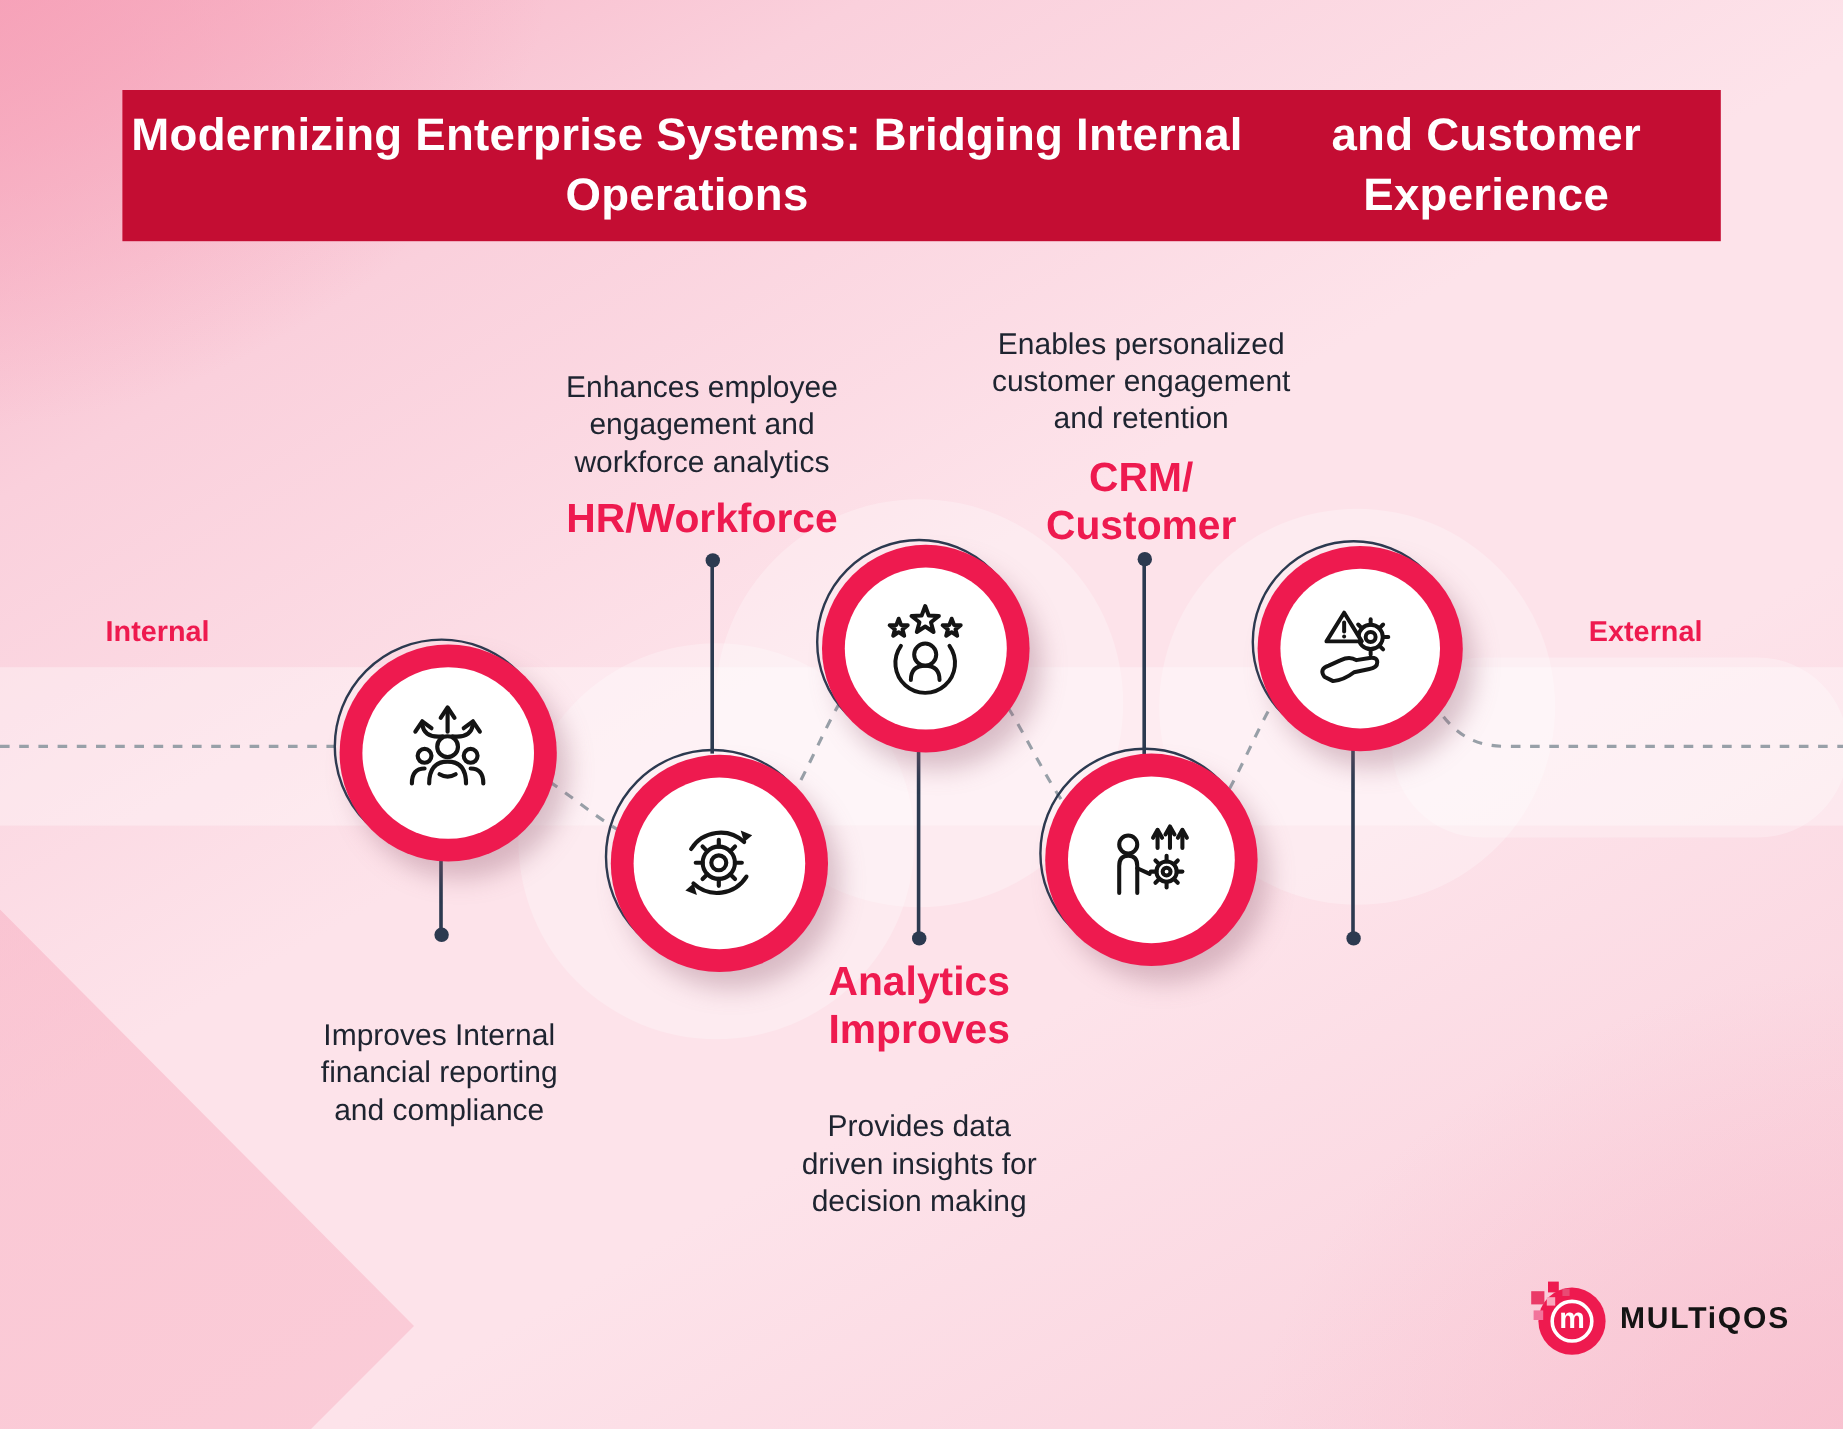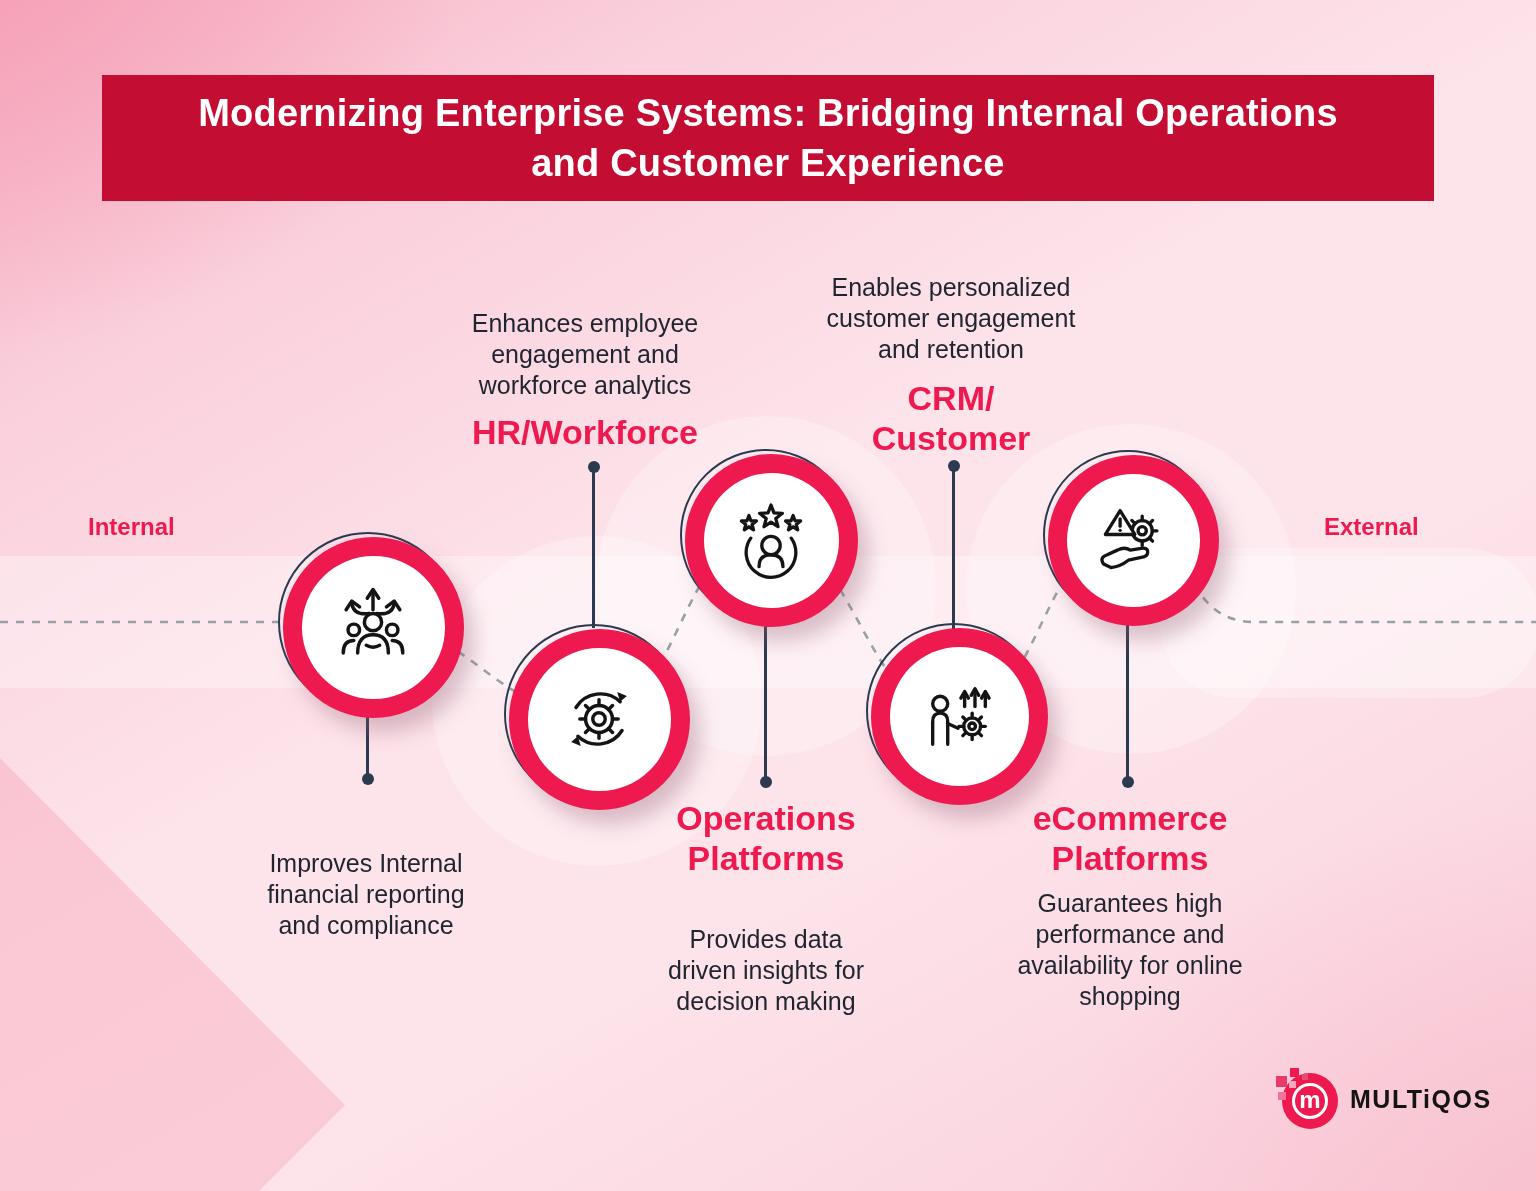--- a/index.html
+++ b/index.html
@@ -30,21 +30,21 @@
   .corner-arrow{
     position:absolute;left:0;top:0;width:1536px;height:1191px;
     background:linear-gradient(150deg, rgba(247,166,187,.55), rgba(250,199,211,.65));
     clip-path:polygon(0 758px, 345px 1105px, 259px 1191px, 0 1191px);
   }
   
   .flow-svg{position:absolute;left:0;top:0;z-index:1;}
   
   .banner{
     position:absolute;left:102px;top:75px;width:1332px;height:126px;z-index:3;
-    background:var(--banner);display:flex;flex-direction:column;align-items:center;justify-content:center;
+    background:var(--banner);display:flex;flex-direction:row;align-items:center;justify-content:center;
   }
   .banner-line{color:#fff;font-weight:700;font-size:38px;line-height:50px;letter-spacing:.2px;text-align:center;}
   
   .side-label{position:absolute;z-index:3;color:var(--accent);font-weight:700;font-size:24px;}
   .side-label.left{left:88px;top:513px;}
   .side-label.right{left:1324px;top:513px;}
   
   .connector{position:absolute;width:3px;background:var(--dark);z-index:1;}
   .connector-dot{position:absolute;width:12px;height:12px;border-radius:50%;background:var(--dark);z-index:1;}
   
@@ -183,21 +183,21 @@
           <use href="#star" transform="translate(50,25)"></use>
           <use href="#star" transform="translate(26,32) scale(0.66)" stroke-width="5.4"></use>
           <use href="#star" transform="translate(74,32) scale(0.66)" stroke-width="5.4"></use>
           <path d="M28 48 A27 27 0 1 0 72 48"></path>
           <circle cx="50" cy="56" r="10"></circle>
           <path d="M37 79 Q37 66 50 66 Q63 66 63 79"></path>
         </svg>
       </div>
     </div>
   </div>
-  <div class="node-title" style="left:766px;top:798px;width:200px;">Operations Platforms</div>
+  <div class="node-title" style="left:766px;top:798px;width:200px;">Analytics Improves</div>
   <div class="node-desc" style="left:766px;top:888px;width:226px;margin-top:36px;">Provides data driven insights for decision making</div>
 
   <div class="connector" style="left:952px;top:467px;height:162px;"></div>
   <div class="connector-dot" style="left:948px;top:460px;"></div>
   <div class="node" style="left:866px;top:623px;width:176px;height:176px;">
     <div class="node-pink">
       <div class="node-inner">
         <svg class="icon" width="94" height="94" viewBox="0 0 100 100">
           <path d="M56 40 V25"></path>
             <path d="M52 31 L56 24 L60 31"></path>
@@ -240,22 +240,20 @@
             <path d="M67.8 32.2 L71.3 28.7"></path>
             <path d="M52.2 32.2 L48.7 28.7"></path>
           <path d="M36 18 L52 44 L20 44 Z" fill="#fff"></path>
           <path d="M36 27 V35"></path>
             <circle cx="36" cy="39.5" r="1.8" fill="#141414" stroke="none"></circle>
           <path d="M18 76 Q13 69 22 66 L33 61 Q41 57 47 61 L59 59 Q66 58 66 63 Q66 68 59 69 L45 72 Q36 79 26 80 Z"></path>
         </svg>
       </div>
     </div>
   </div>
-  <div class="node-title" style="left:1130px;top:798px;width:240px;">eCommerce Platforms</div>
-  <div class="node-desc" style="left:1130px;top:888px;width:248px;">Guarantees high performance and availability for online shopping</div>
 
   <div class="logo">
     <div class="logo-mark">
       <div class="logo-circle">
         <div class="logo-ring">
           <span class="logo-m">m</span>
         </div>
       </div>
       <span class="px px1"></span>
       <span class="px px2"></span>

